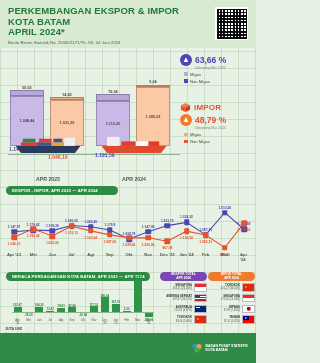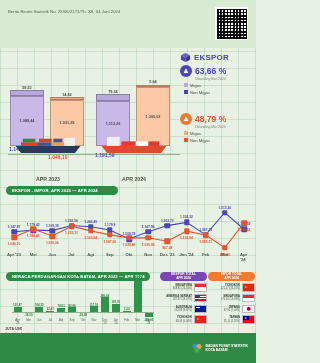--- a/index.html
+++ b/index.html
@@ -136,20 +136,25 @@
   .bps { position:absolute; right:8px; top:9px; display:flex; align-items:center; gap:3px; }
   .bps-logo { width:12px; height:12px; position:relative; }
   .bps-tx { font-size:3.4px; color:#fff; font-weight:bold; line-height:4px; }
 </style>
 </head>
 <body>
 
 <div class="grid-bg"></div>
 
 <div class="header">
+  <div class="h-title">
+    <div>PERKEMBANGAN EKSPOR &amp; IMPOR</div>
+    <div>KOTA BATAM</div>
+    <div>APRIL 2024*</div>
+  </div>
   <div class="h-sub">Berita Resmi Statistik No. 25/06/2171/Th. XII, 04 Juni 2024</div>
   <div class="qr">
       <div class="qr-inner"></div>
     </div>
 </div>
 
 <div class="top-panel">
   <div class="bars-area">
     <div class="axis-line"></div>
 
@@ -217,44 +222,44 @@
       <path d="M4 11 L76 11 L70 19 L10 19 Z" fill="#e04a2e"></path>
     </svg>
   </div>
 
   <div class="axis-lbl" style="left:10px;">APR 2023</div>
   <div class="axis-lbl" style="left:96px;">APR 2024</div>
 </div>
 
 <div class="stats">
   <div class="stat-block">
-    <div class="stat-head">
-      <svg width="11" height="11" viewBox="0 0 12 12">
-        <path d="M1 3.5 L6 1 L11 3.5 L6 6 Z" fill="#6a63c9"></path>
-        <path d="M1 3.5 L6 6 L6 11 L1 8.5 Z" fill="#4a46b4"></path>
-        <path d="M11 3.5 L6 6 L6 11 L11 8.5 Z" fill="#3a3690"></path>
-      </svg>
-      <span class="stat-title" style="color:#4a46b4;">EKSPOR</span>
-    </div>
     <div class="stat-row">
       <span class="circ" style="background:#4a46b4;">▲</span>
       <span class="stat-pct" style="color:#4a46b4;">63,66 %</span>
     </div>
     <div class="stat-note">Dibanding Mar 2024</div>
     <div class="legend-row">
       <span class="legend-sq" style="background:#b9a8dd;"></span>
       <span class="legend-tx">Migas</span>
     </div>
     <div class="legend-row">
       <span class="legend-sq" style="background:#4a46b4;"></span>
       <span class="legend-tx">Non Migas</span>
     </div>
   </div>
 
   <div class="stat-block" style="margin-top:18px;">
+    <div class="stat-head">
+      <svg width="11" height="11" viewBox="0 0 12 12">
+        <path d="M1 3.5 L6 1 L11 3.5 L6 6 Z" fill="#f57a4f"></path>
+        <path d="M1 3.5 L6 6 L6 11 L1 8.5 Z" fill="#e8522f"></path>
+        <path d="M11 3.5 L6 6 L6 11 L11 8.5 Z" fill="#c43e1f"></path>
+      </svg>
+      <span class="stat-title" style="color:#e8522f;">IMPOR</span>
+    </div>
     <div class="stat-row">
       <span class="circ" style="background:#f07a2e;">▲</span>
       <span class="stat-pct" style="color:#e8522f;">48,79 %</span>
     </div>
     <div class="stat-note">Dibanding Mar 2024</div>
     <div class="legend-row">
       <span class="legend-sq" style="background:#f5a97f;"></span>
       <span class="legend-tx">Migas</span>
     </div>
     <div class="legend-row">

